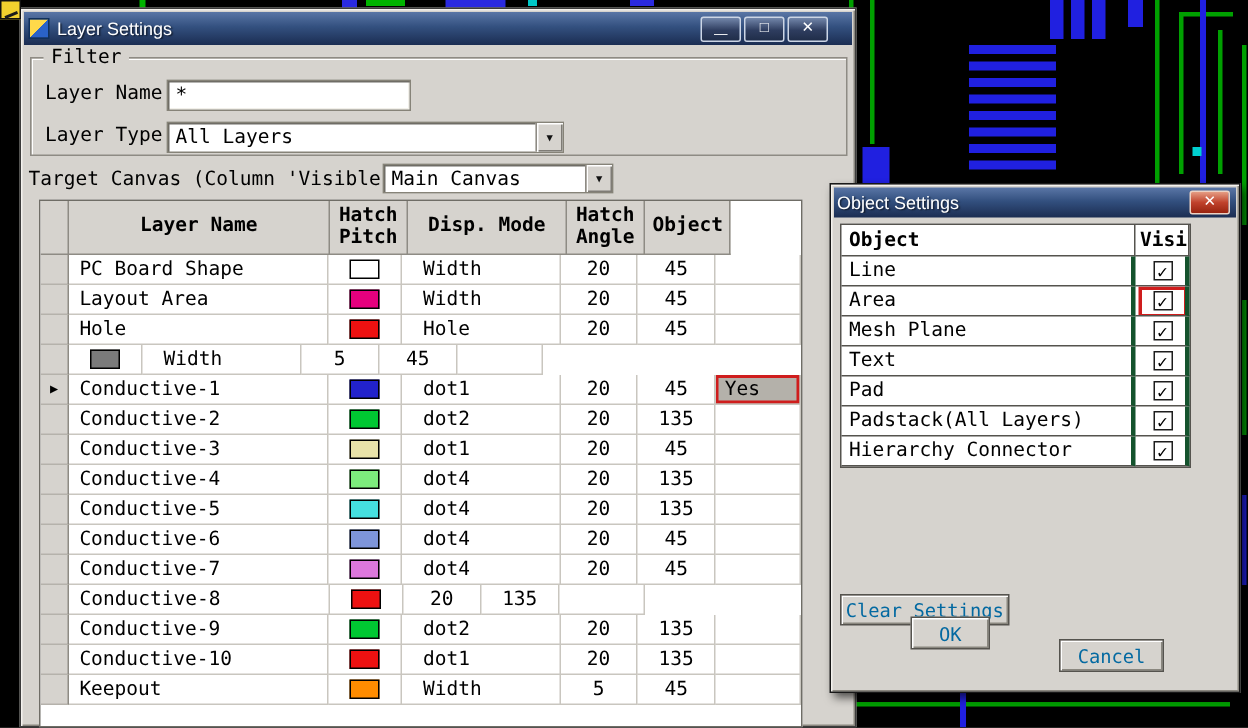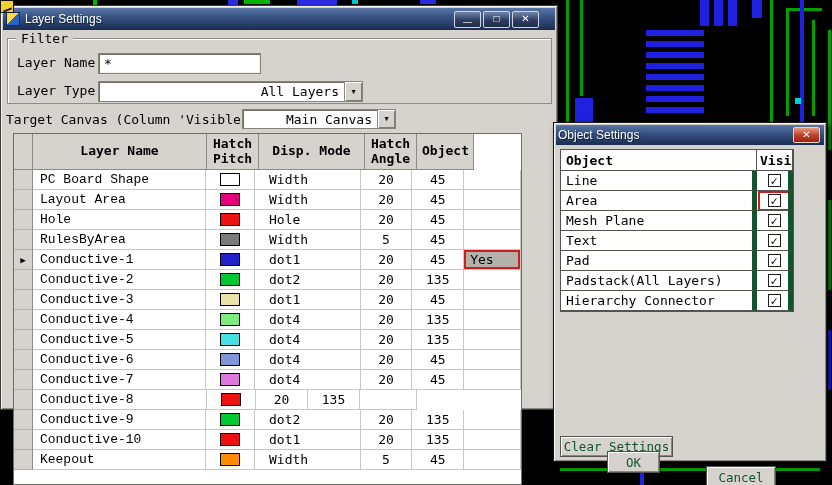--- a/index.html
+++ b/index.html
@@ -12,21 +12,21 @@
 
   
   .corner-icon { position:absolute; left:0; top:0; width:14px; height:13px; background:#f2d12e;
     border:1px solid #101010; z-index:40; }
   .corner-icon::after { content:""; position:absolute; left:2px; top:8px; width:9px; height:2px;
     background:#1c1c1c; transform:rotate(-22deg); }
 
   
   .win { position:absolute; background:#d6d3ce; border:1px solid #3c3c3c;
     box-shadow: inset 1px 1px 0 #f4f2ee, inset -1px -1px 0 #8a877f; }
-  .win-ls { left:0; top:5px; width:558px; height:405px; z-index:10; }
+  .win-ls { left:13px; top:5px; width:558px; height:480px; z-index:10; }
   .win-os { left:553px; top:122px; width:274px; height:340px; z-index:20;
     border-color:#181818; box-shadow: inset 1px 1px 0 #f4f2ee, inset -1px -1px 0 #8a877f, 3px 3px 6px rgba(0,0,0,.65); }
 
   .titlebar { position:absolute; left:2px; top:2px; right:2px; height:22px;
     background:linear-gradient(to bottom,#5a76a6 0%,#33507f 45%,#1b2d52 100%);
     display:flex; align-items:center; color:#fff;
     font-family:"Liberation Sans", sans-serif; font-size:12px; }
   .win-os .titlebar { height:20px; }
   .app-icon { width:14px; height:14px; margin:0 5px 0 3px; flex:0 0 auto;
     background:linear-gradient(135deg,#ffd94a 0%,#ffd94a 50%,#2a62c8 50%,#2a62c8 100%);
@@ -49,21 +49,21 @@
   .group-label { position:absolute; left:8px; top:-8px; background:#d6d3ce; padding:0 5px; font-size:13px; }
   .flabel { position:absolute; font-size:13px; white-space:nowrap; }
   .lbl-layer-name { left:9px; top:16px; }
   .lbl-layer-type { left:9px; top:44px; }
   .field { position:absolute; background:#fff; border:1px solid #868378;
     box-shadow: inset 1px 1px 0 #6f6d66, inset -1px -1px 0 #f2f0ea;
     font-size:13px; padding:2px 5px; white-space:nowrap; overflow:hidden; }
   .fld-layer-name { left:90px; top:14px; width:163px; height:21px; }
   .combo { position:absolute; background:#fff; border:1px solid #868378;
     box-shadow: inset 1px 1px 0 #6f6d66; font-size:13px; display:flex; align-items:stretch; }
-  .combo-val { flex:1; padding:7px 5px; white-space:nowrap; overflow:hidden; align-self:center;text-align:right; }
+  .combo-val { flex:1; padding:7px 5px; white-space:nowrap; overflow:hidden; align-self:center; }
   .combo-arrow { width:18px; flex:0 0 auto; background:#d6d3ce; border-left:1px solid #8e8b84;
     box-shadow: inset 1px 1px 0 #fff, inset -1px -1px 0 #7f7c76;
     display:flex; align-items:center; justify-content:center; font-size:7px; color:#111; }
   .cmb-layer-type { left:90px; top:42px; width:265px; height:21px; }
   .target-label { position:absolute; left:5px; top:106px; font-size:13px; white-space:nowrap; }
   .cmb-target { left:241px; top:103px; width:154px; height:20px; }
 
   .ltable { position:absolute; left:12px; top:127px; width:509px; height:352px;
     background:#fff; border:1px solid #6f6d66; overflow:hidden; font-size:13px; }
   .lhead { display:flex; height:36px; }
@@ -75,51 +75,51 @@
   .h-color { width:49px; }
   .h-mode { width:106px; }
   .h-pitch { width:52px; }
   .h-angle { width:52px; }
   .h-obj { width:57px; justify-content:flex-start; padding-left:5px; white-space:nowrap; }
   .lrow { display:flex; height:20px; }
   .lc { border-right:1px solid #c9c6bf; border-bottom:1px solid #c9c6bf;
     display:flex; align-items:center; overflow:hidden; white-space:nowrap; }
   .c-marker { width:19px; background:#d6d3ce; border-right:1px solid #8e8b84;
     border-bottom:1px solid #b5b2ab; justify-content:center; font-size:9px; }
-  .c-name { width:174px; padding-left:7px;font-family:Liberation Mono, monospace; }
+  .c-name { width:174px; padding-left:7px; }
   .c-color { width:49px; justify-content:center; }
   .c-mode { width:106px; padding-left:14px; }
   .c-pitch { width:52px; justify-content:center; }
   .c-angle { width:52px; justify-content:center; }
   .c-obj { width:57px; padding-left:6px; }
   .c-obj.yes { background:#b4b1aa; box-shadow: inset 0 0 0 2px #cf1d1d; }
   .swatch { width:20px; height:13px; border:1px solid #000; flex:0 0 auto; }
 
   
   .otable { position:absolute; left:6px; top:26px; width:234px; background:#fff;
     border:1px solid #55534e; font-size:13px; }
   .ohead { display:flex; height:21px; }
   .ohcell { font-weight:bold; border-right:1px solid #55534e; border-bottom:1px solid #55534e;
     display:flex; align-items:center; overflow:hidden; white-space:nowrap; }
   .orow { display:flex; height:20px; }
-  .ocell { border-right:5px solid #14532d; border-bottom:1px solid #55534e;
+  .ocell { border-right:3px solid #14532d; border-bottom:1px solid #55534e;
     display:flex; align-items:center; overflow:hidden; white-space:nowrap; }
   .oc-obj { width:196px; padding-left:5px; }
   .oc-vis { width:36px; justify-content:center; padding-left:3px; }
   .ohead .oc-vis { justify-content:flex-start; }
   .chkwrap { width:28px; height:16px; display:flex; align-items:center; justify-content:center; }
   .chkwrap.hl { box-shadow: 0 0 0 2px #cf1d1d; }
   .chk { width:13px; height:13px; background:#fff; border:1px solid #1d1d1d;
     display:flex; align-items:center; justify-content:center;
     font-size:12px; font-weight:bold; line-height:1; color:#000; }
 
   .btn { position:absolute; background:#d6d3ce; border:1px solid #55534e;
     box-shadow: inset 1px 1px 0 #fff, inset -1px -1px 0 #8a877f;
-    font-family:"DejaVu Sans Mono", monospace; font-size:12.5px; color:#14532d;
-    display:flex; align-items:center; justify-content:center; white-space:nowrap;margin-top:40px; }
+    font-family:"DejaVu Sans Mono", monospace; font-size:12.5px; color:#0369a1;
+    display:flex; align-items:center; justify-content:center; white-space:nowrap; }
   .btn-clear { left:6px; top:273px; width:113px; height:21px; }
   .btn-ok { left:53px; top:288px; width:53px; height:22px; }
   .btn-cancel { left:152px; top:303px; width:70px; height:22px; }
 </style>
 </head>
 <body>
 
 <div class="stage">
 
   <svg class="pcb" width="832" height="485" viewBox="0 0 832 485">
@@ -236,21 +236,20 @@
             <div class="lc c-color">
               <div class="swatch" style="background: rgb(238, 17, 17);"></div>
             </div>
             <div class="lc c-mode">Hole</div>
             <div class="lc c-pitch">20</div>
             <div class="lc c-angle">45</div>
             <div class="lc c-obj"></div>
           </div>
           <div class="lrow">
             <div class="lc c-marker"></div>
-            <div class="lc c-name">RulesByArea</div>
             <div class="lc c-color">
               <div class="swatch" style="background: rgb(122, 122, 122);"></div>
             </div>
             <div class="lc c-mode">Width</div>
             <div class="lc c-pitch">5</div>
             <div class="lc c-angle">45</div>
             <div class="lc c-obj"></div>
           </div>
           <div class="lrow">
             <div class="lc c-marker">▶</div>

